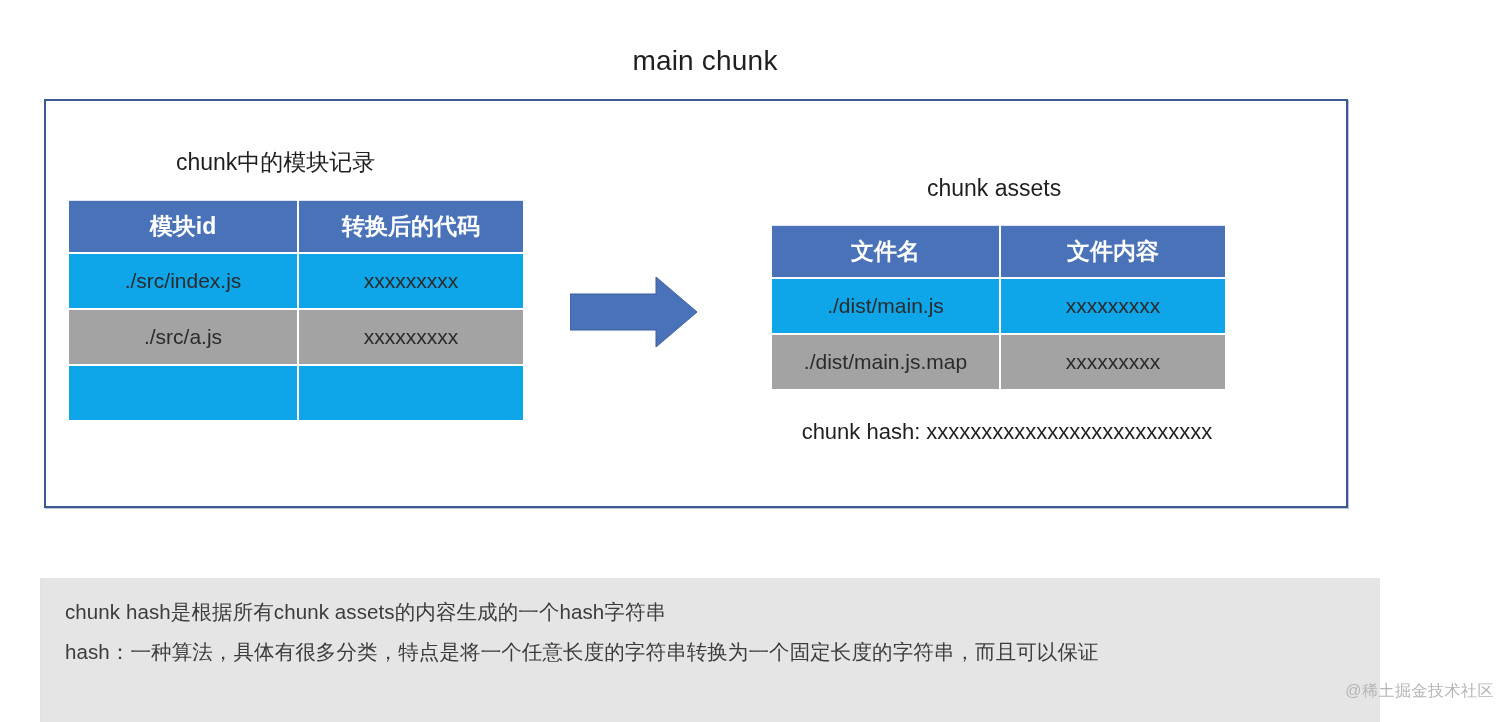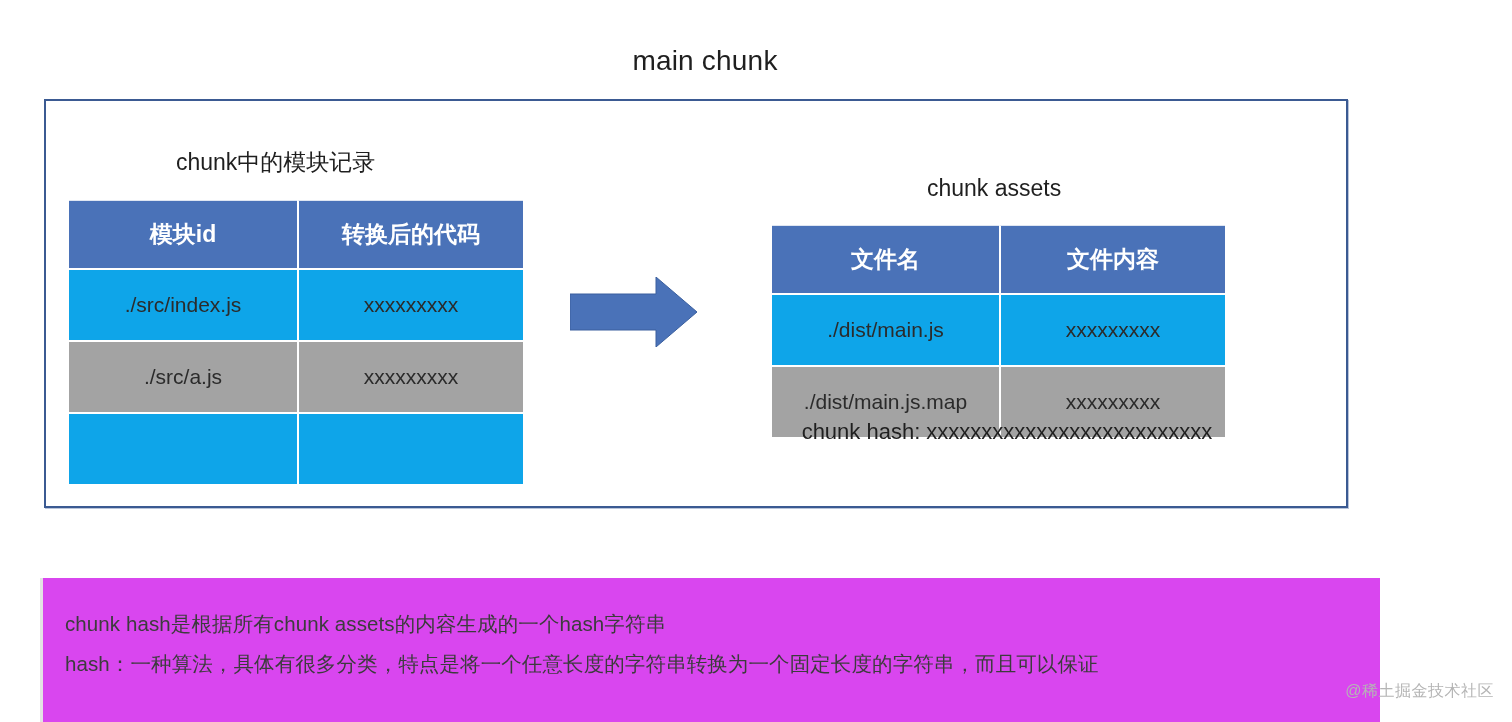--- a/index.html
+++ b/index.html
@@ -60,21 +60,21 @@
 
   
   .data-table {
     position: absolute;
     border-collapse: separate;
     border-spacing: 0;
     table-layout: fixed;
   }
   .data-table th,
   .data-table td {
-    padding: 8px;
+    padding: 0;
     margin: 12px;
     text-align: center;
     vertical-align: middle;
     border: 0;
   }
   .data-table th {
     background: #4a72b8;
     color: #ffffff;
     font-size: 23px;
     font-weight: 700;
@@ -128,24 +128,24 @@
     height: 70px;
   }
 
   
   #note-box {
     position: absolute;
     left: 40px;
     top: 578px;
     width: 1340px;
     height: 144px;
-    background: #d946ef;
+    background: #e5e5e5;
     border-left: 3px solid #e3e3e3;
     box-sizing: border-box;
-    padding: 26px 0 0 22px;
+    padding: 14px 0 0 22px;
   }
   .note-line {
     font-size: 20.5px;
     line-height: 40px;
     color: #3c3c3c;
     white-space: nowrap;
     letter-spacing: 0.1px;
   }
 
   

